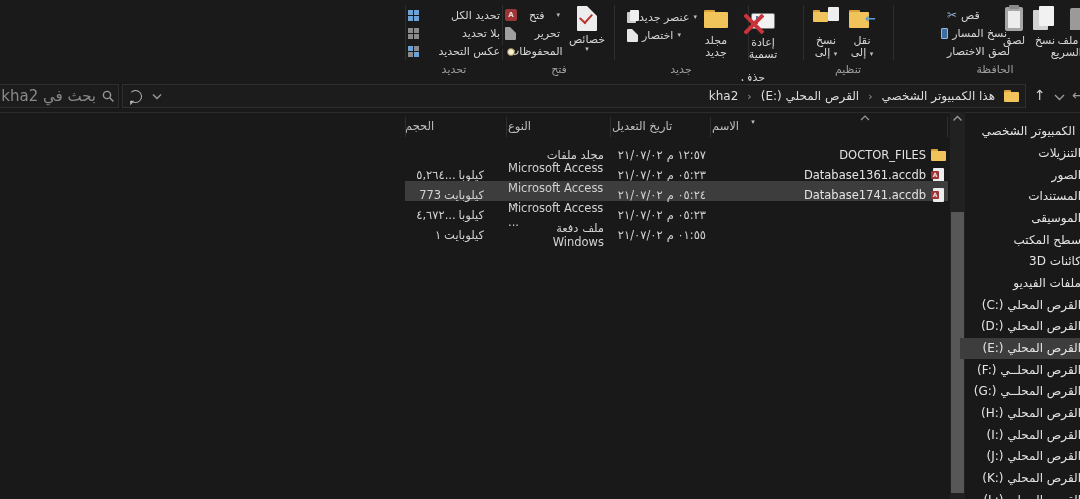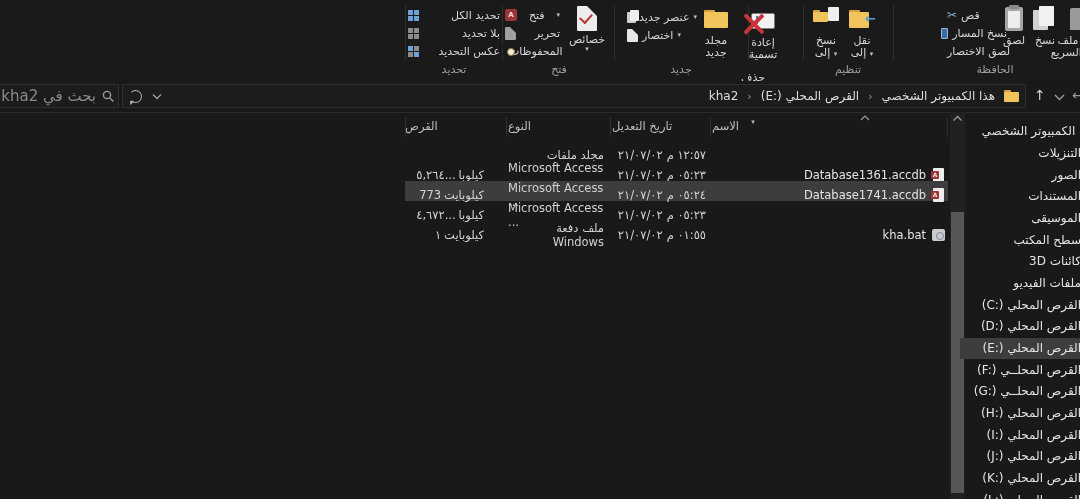--- a/index.html
+++ b/index.html
@@ -305,32 +305,39 @@
   <svg class="gl abs" style="left:1054px;top:12px;" width="11" height="8" viewBox="0 0 11 8">
     <polyline points="1,2 5.5,6.5 10,2" fill="none" stroke="#9a9a9a" stroke-width="1.4"></polyline>
   </svg>
   <span class="upbtn" style="left:1072px;color:#9a9a9a;">←</span>
 </div>
 
 <div id="headers">
   <div class="hcell" style="left:712px;width:218px;text-align:left;">الاسم</div>
   <div class="hcell" style="left:612px;width:93px;text-align:left;">تاريخ التعديل</div>
   <div class="hcell" style="left:508px;width:88px;text-align:left;">النوع</div>
-  <div class="hcell" style="left:405px;width:76px;text-align:left;">القرص</div>
+  <div class="hcell" style="left:405px;width:76px;text-align:left;">الحجم</div>
   <svg class="gl abs" style="left:860px;top:2px;" width="10" height="6" viewBox="0 0 10 6">
     <polyline points="1,5 5,1 9,5" fill="none" stroke="#9a9a9a" stroke-width="1.2"></polyline>
   </svg>
   <div class="hdiv" style="left:405px;"></div>
   <div class="hdiv" style="left:506px;"></div>
   <div class="hdiv" style="left:610px;"></div>
   <div class="hdiv" style="left:710px;"></div>
   <div class="hdiv" style="left:947px;"></div>
 </div>
 
 <div class="frow" style="top:141px;">
+  <div class="cell c-name">
+    <span dir="ltr">DOCTOR_FILES</span>
+    <span class="folder sm">
+        <span class="back"></span>
+        <span class="body"></span>
+      </span>
+  </div>
   <div class="cell c-date">
       <span dir="ltr">٢١/٠٧/٠٢</span>
       <span dir="rtl">١٢:٥٧ م</span>
     </div>
   <div class="cell c-type">
       <span dir="auto">مجلد ملفات</span>
     </div>
   <div class="cell c-size">
       <span dir="ltr"></span>
       <span dir="rtl"></span>
@@ -387,27 +394,20 @@
   <div class="cell c-type">
       <span dir="auto">Microsoft Access ...</span>
     </div>
   <div class="cell c-size">
       <span dir="ltr">٤,٦٧٢...</span>
       <span dir="rtl">كيلوبا</span>
     </div>
 </div>
 
 <div class="frow" style="top:221px;">
-  <div class="cell c-name">
-    <span dir="ltr">kha.bat</span>
-    <span class="ficon">
-        <span class="batwin"></span>
-        <span class="gear"></span>
-      </span>
-  </div>
   <div class="cell c-date">
       <span dir="ltr">٢١/٠٧/٠٢</span>
       <span dir="rtl">٠١:٥٥ م</span>
     </div>
   <div class="cell c-type">
       <span dir="auto">ملف دفعة Windows</span>
     </div>
   <div class="cell c-size">
       <span dir="ltr">١</span>
       <span dir="rtl">كيلوبايت</span>

